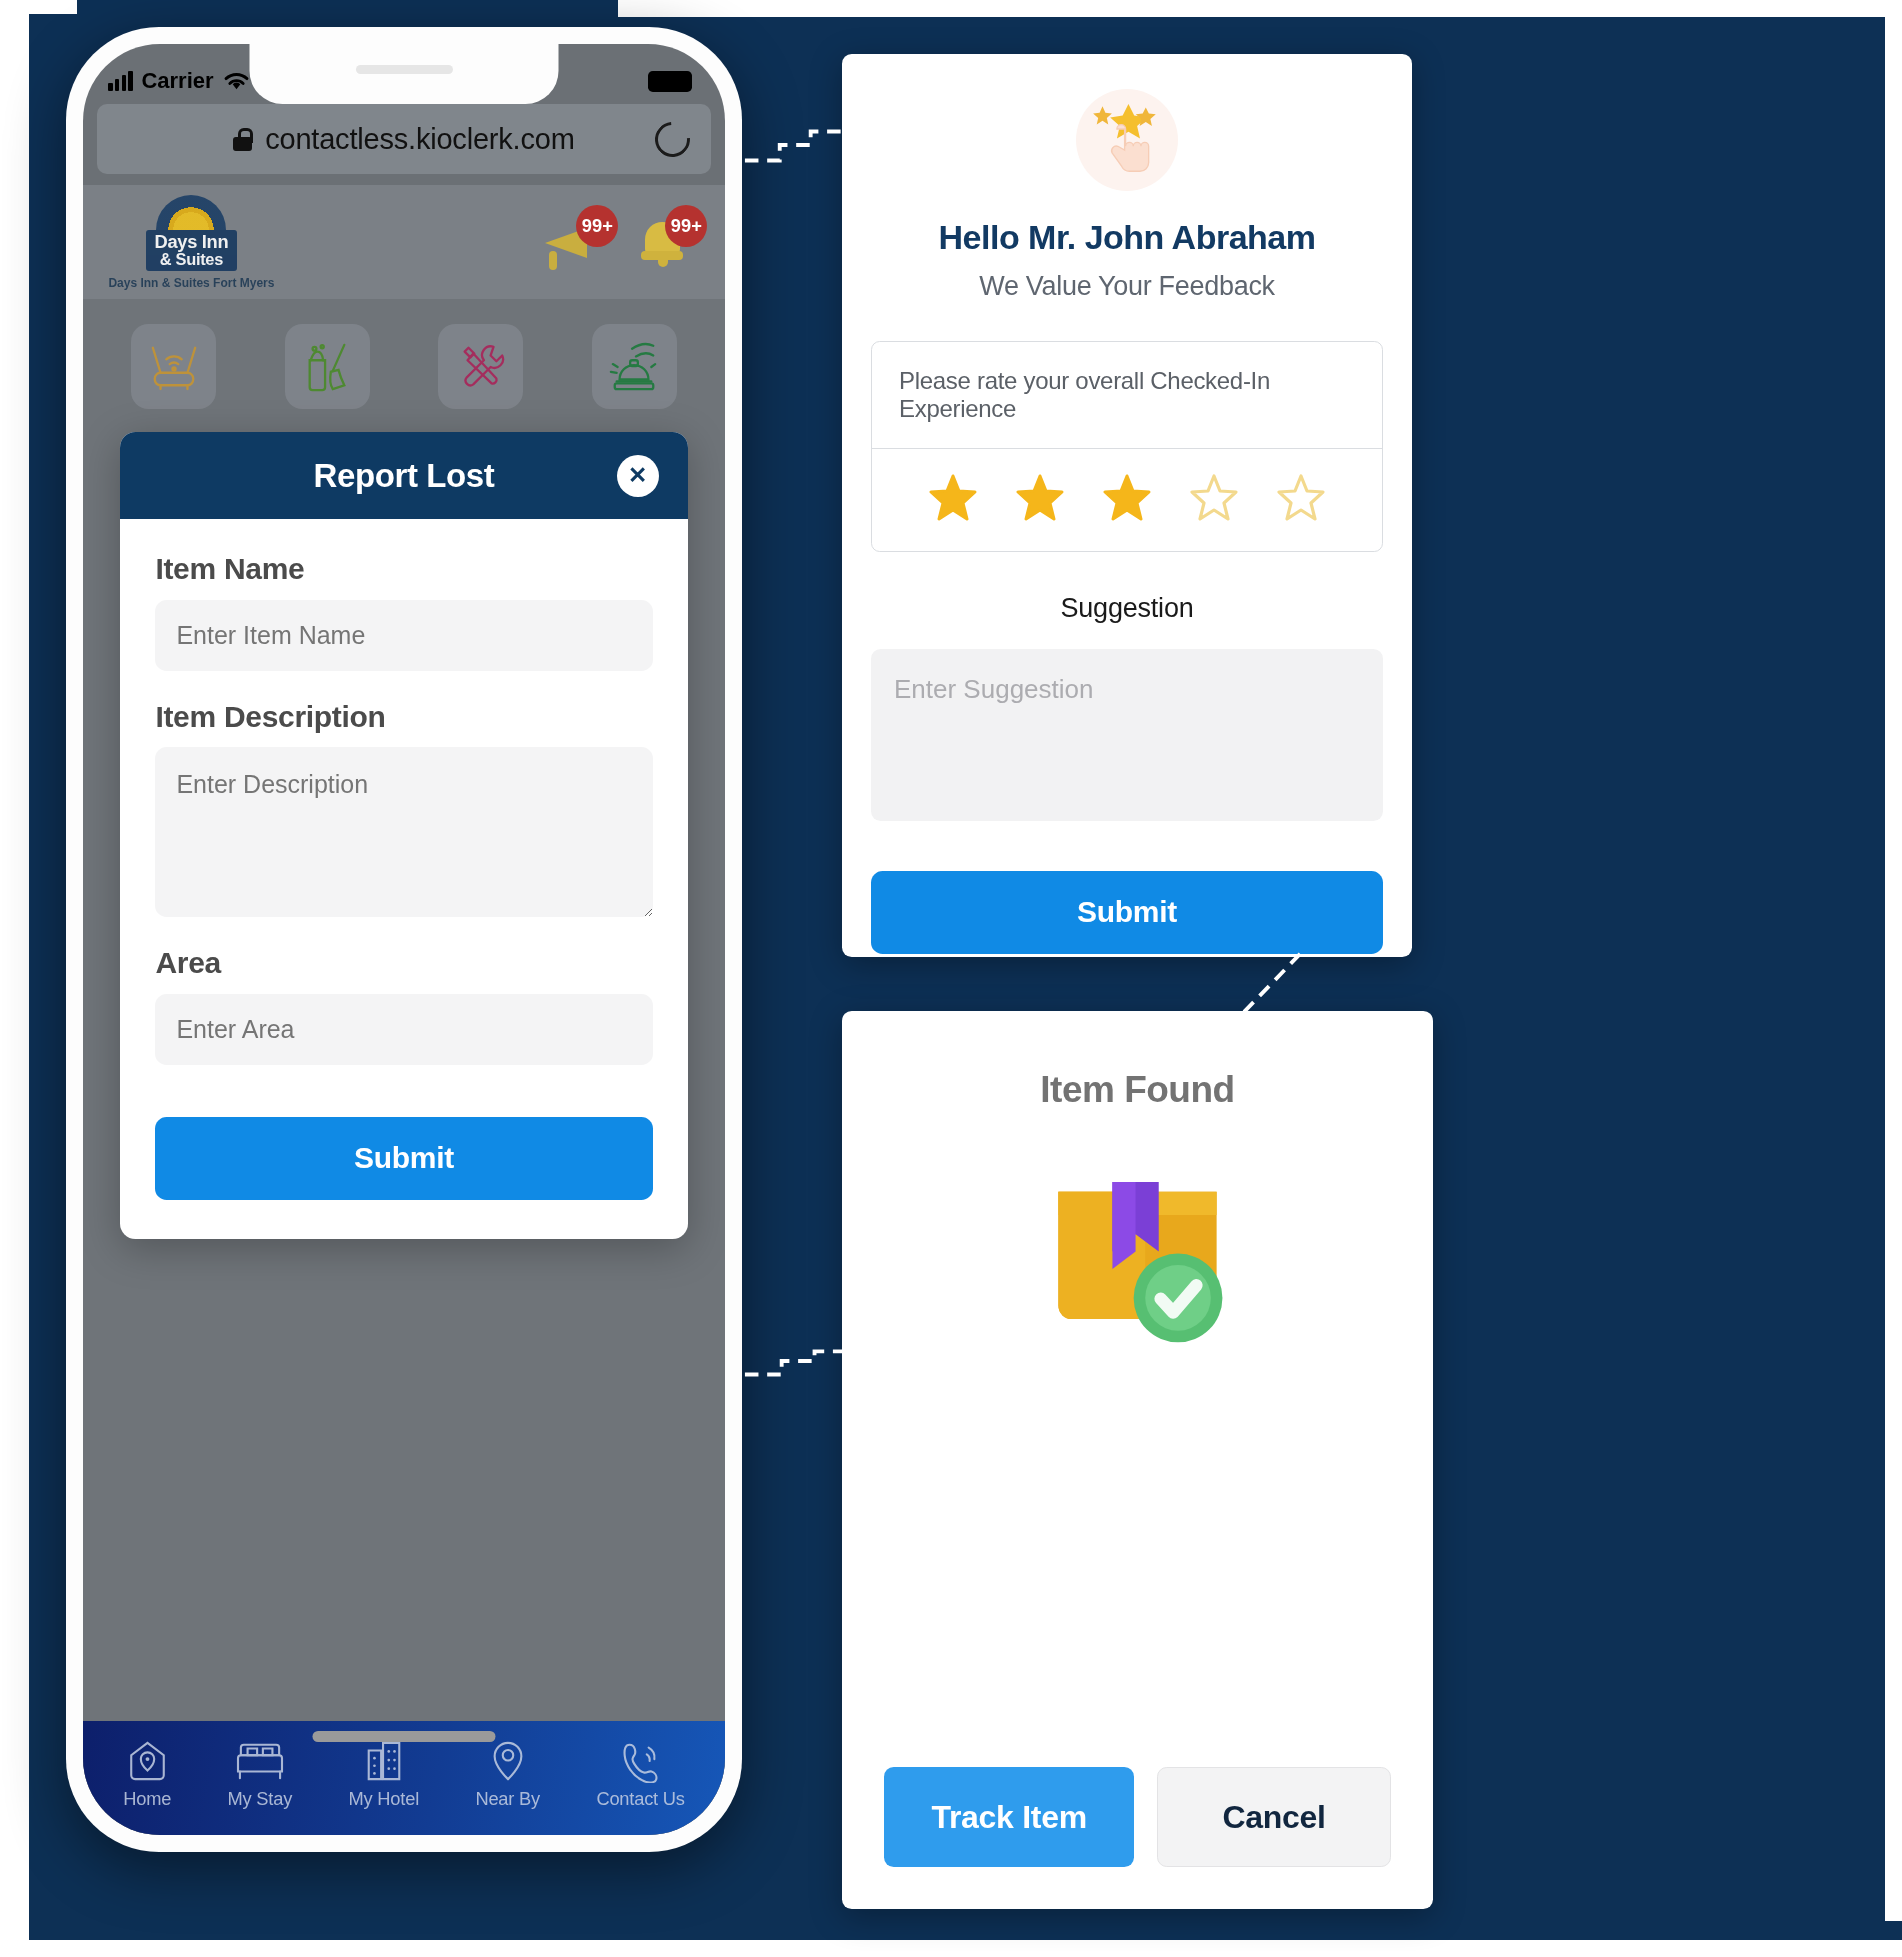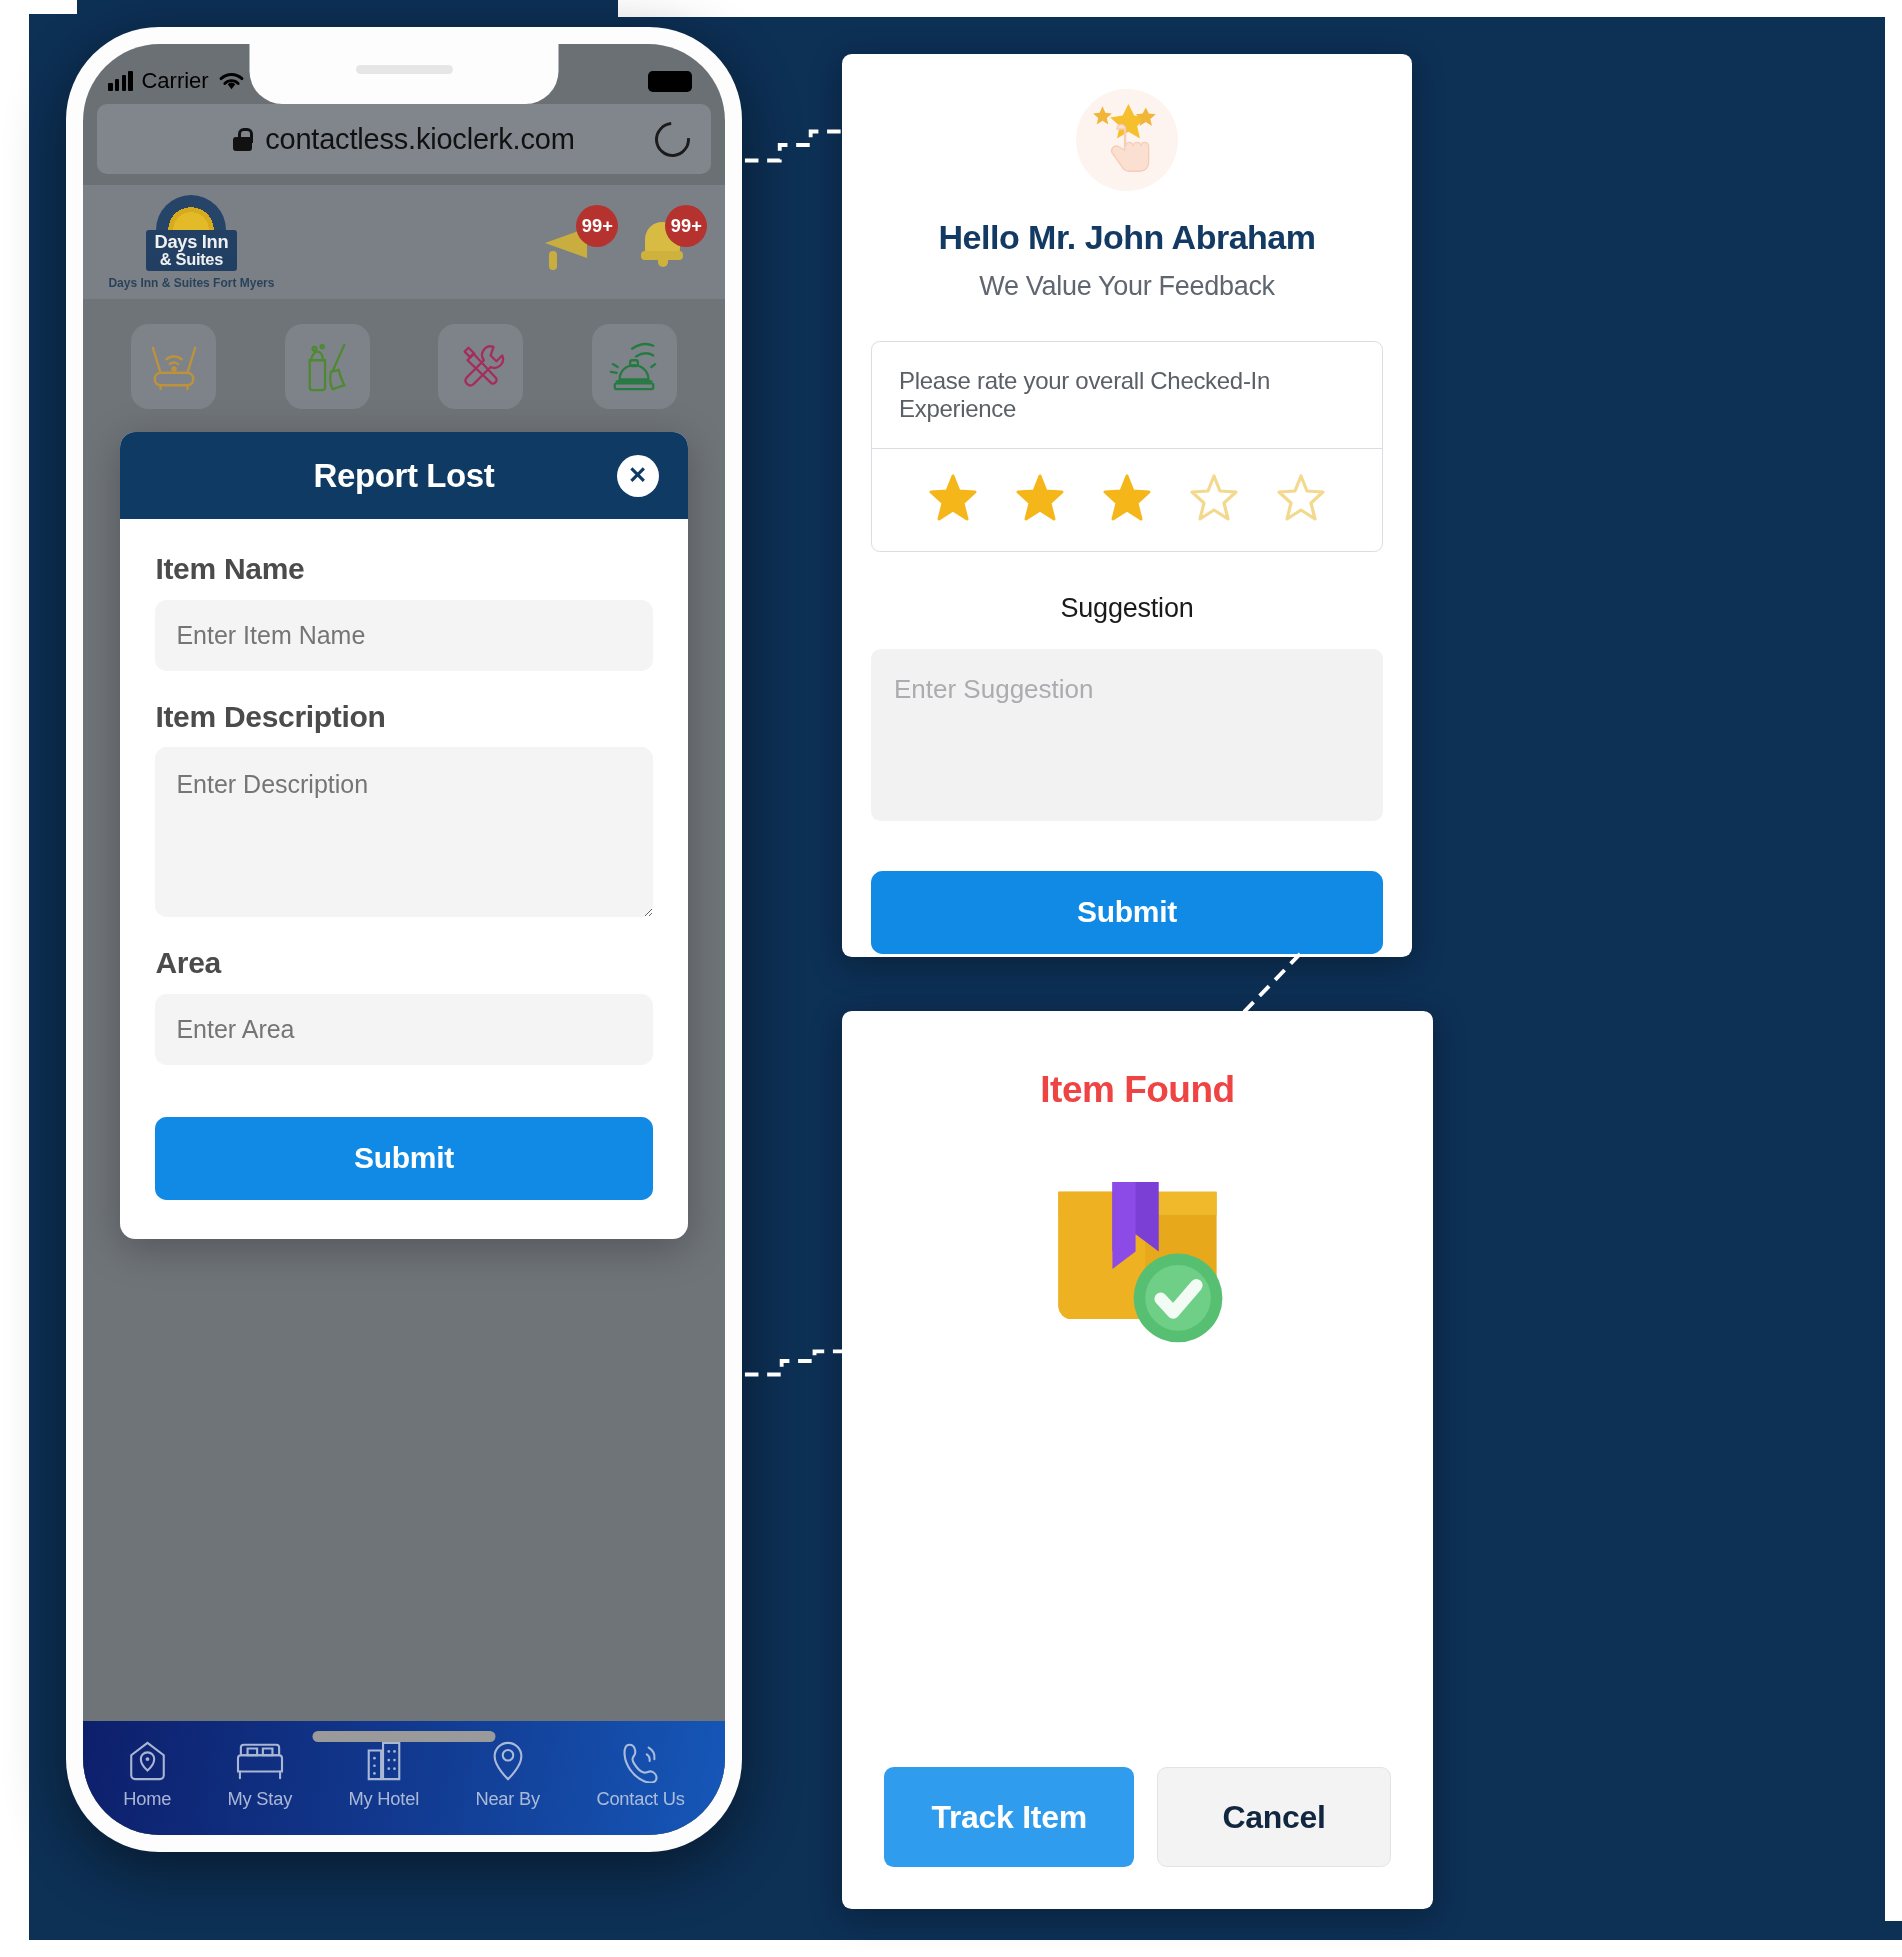--- a/index.html
+++ b/index.html
@@ -31,21 +31,21 @@
   }
   .notch {
     position:absolute; left:50%; transform:translateX(-50%); top:0;
     width:309px; height:60px; background:#fdfdfd; border-radius:0 0 33px 33px; z-index:30;
   }
   .notch-bar { position:absolute; left:50%; transform:translateX(-50%); top:21px;
     width:97px; height:8.7px; border-radius:5.8px; background:#e6e6e6; }
   .statusbar {
     position:absolute; top:0; left:0; right:0; height:60px; z-index:25;
     display:flex; align-items:center; justify-content:space-between;
-    padding:13.5px 33px 0 25px; color:#000; font-size:22px; font-weight:400;
+    padding:13.5px 33px 0 25px; color:#000; font-size:22px; font-weight:700;
   }
   .sb-left { display:flex; align-items:center; gap:8.7px; }
   .sig { display:flex; align-items:flex-end; gap:2.4px; height:19.3px; }
   .sig i { display:block; width:4.3px; background:#000; border-radius:1px; }
   .battery { width:44px; height:21px; background:#000; border-radius:4.8px; }
 
   .urlbar {
     position:absolute; top:60px; left:13.5px; right:13.5px; height:70px;
     background:#80868c; border-radius:10px; display:flex; align-items:center;
     justify-content:center; gap:13.5px; z-index:20;
@@ -162,21 +162,21 @@
   .sug-title { text-align:center; margin-top:41px; font-size:27px; color:#1a1a1a; letter-spacing:-0.2px; }
   .sug-box { margin-top:25px; background:#f2f2f3; border-radius:9.7px; height:172px;
     padding:25px 23px; font-size:26px; color:#acacb0; }
   .fb-submit { margin-top:50px; }
 
   .card-found {
     position:absolute; left:842px; top:1011px; width:591px; height:898px;
     background:#fff; border-radius:9.7px; box-shadow:0 7.7px 33px rgba(0,0,0,.3);
     padding:58px 42px 42px; display:flex; flex-direction:column; align-items:center;
   }
-  .found-title { font-size:37px; font-weight:700; color:#ef4444; letter-spacing:-0.5px;text-align:center; }
+  .found-title { font-size:37px; font-weight:700; color:#737373; letter-spacing:-0.5px;text-align:center; }
   .found-icon { margin-top:46px; }
   .found-btns { margin-top:auto; display:flex; gap:23px; width:100%;border-radius:29px; }
   .btn-track { flex:1.08; background:#2f9ced; color:#fff; border:none; border-radius:9.7px;
     height:100px; font-size:32px; font-weight:600; letter-spacing:-0.3px;
     font-family:"Liberation Sans", sans-serif; cursor:pointer; }
   .btn-cancel { flex:1; background:#f3f3f4; color:#11263f; border:1px solid #e3e3e5; border-radius:9.7px;
     height:100px; font-size:32px; font-weight:600; letter-spacing:-0.3px;
     font-family:"Liberation Sans", sans-serif; cursor:pointer; }
 
   

